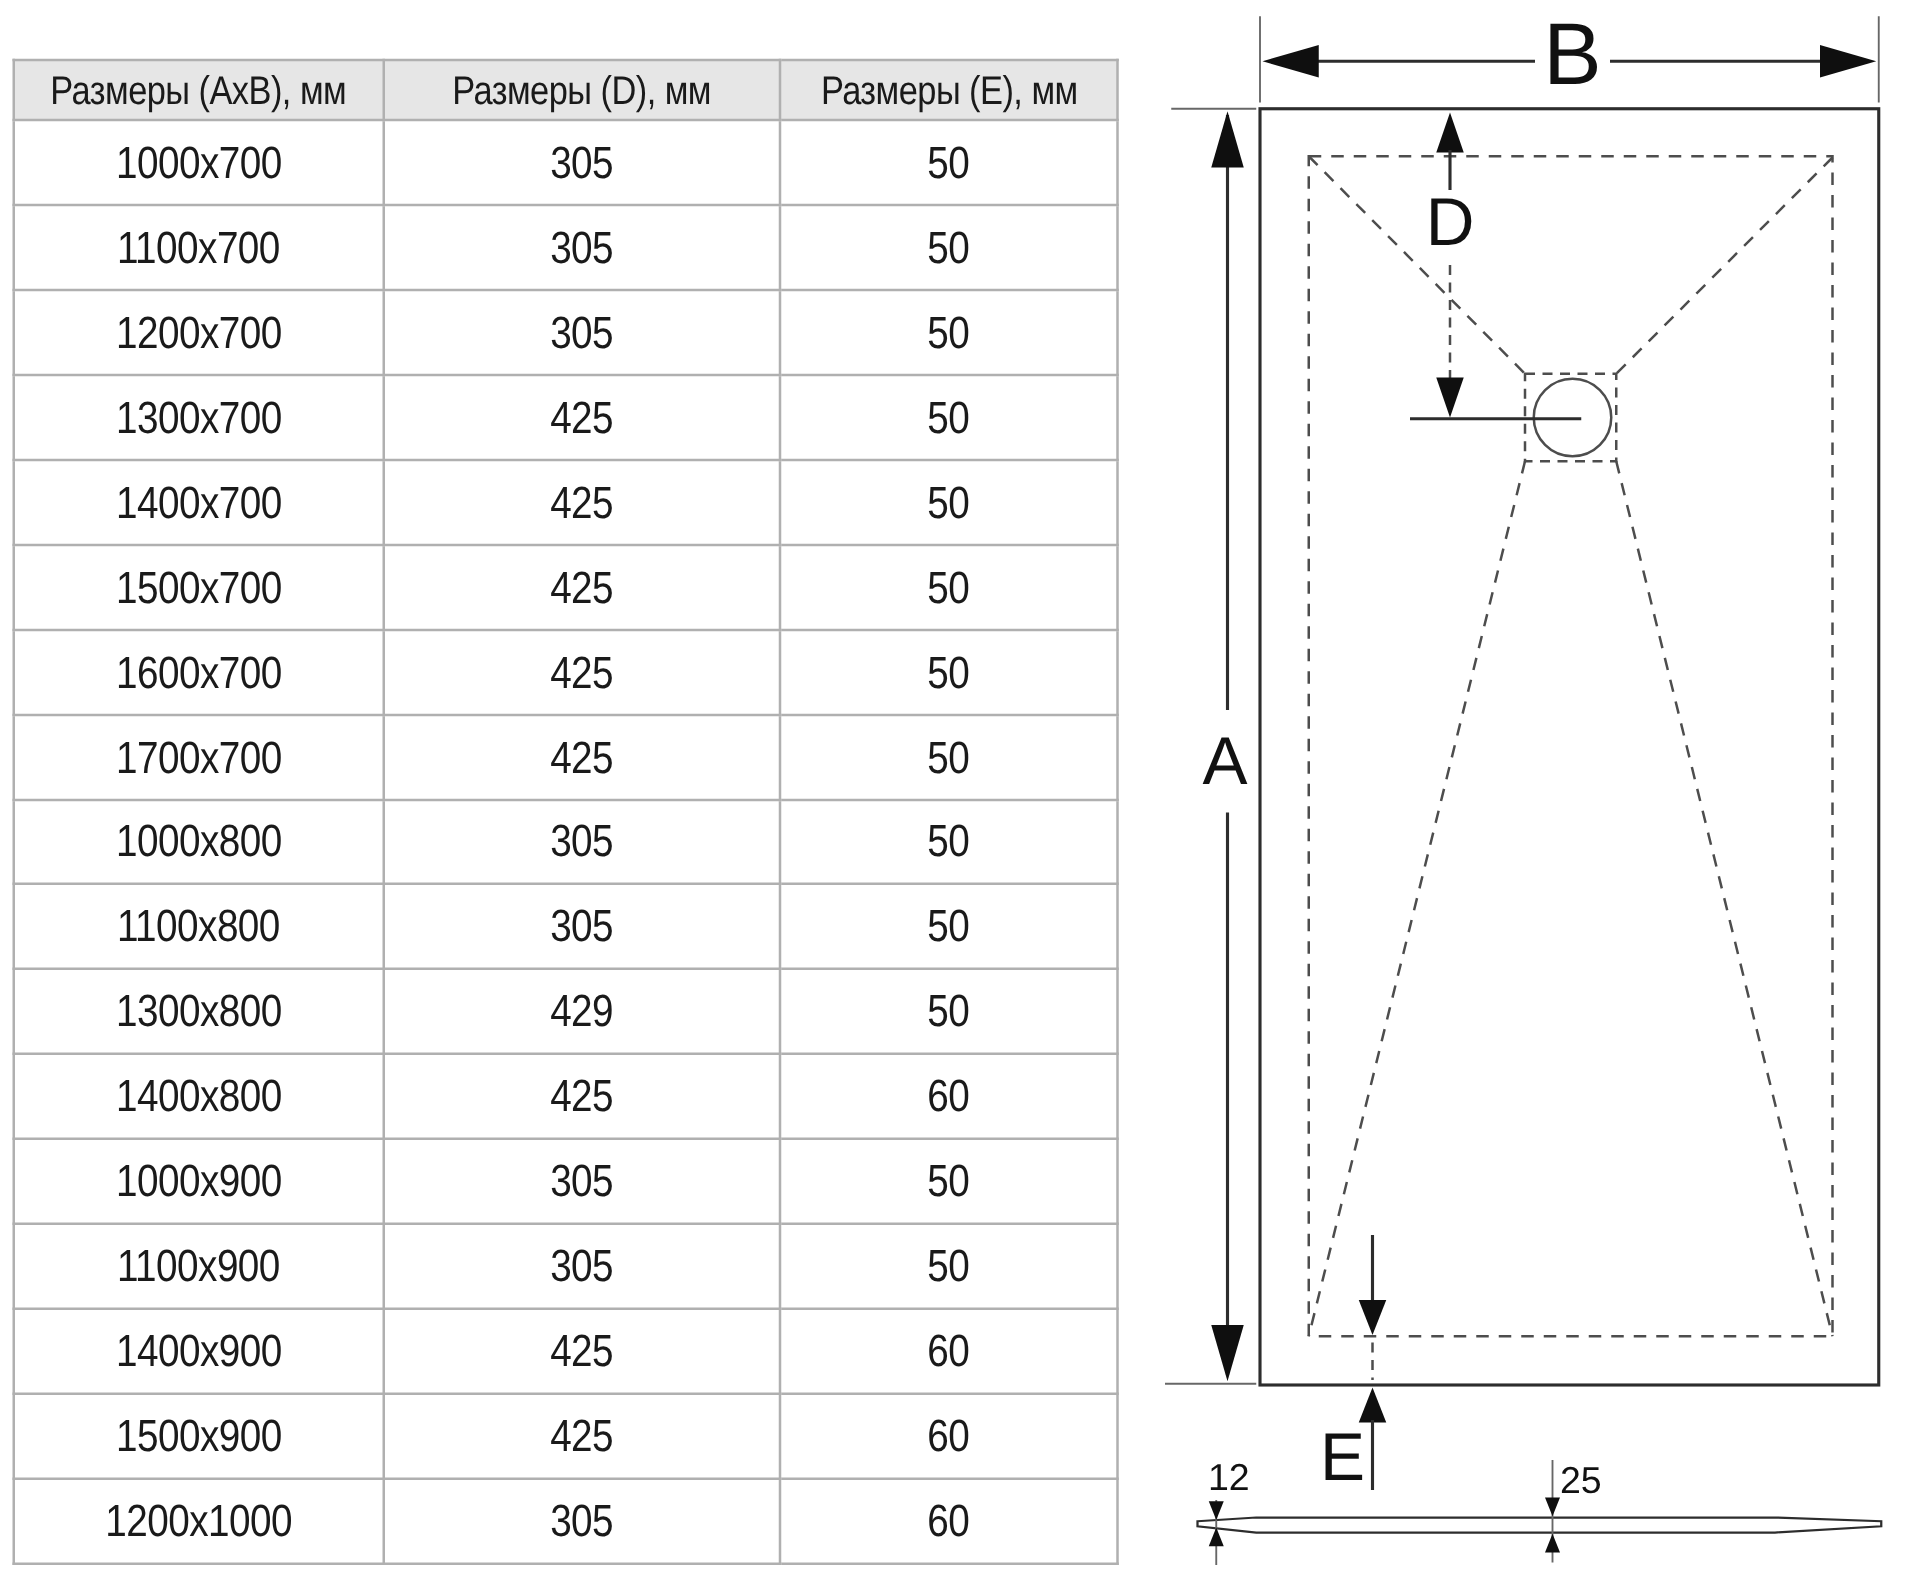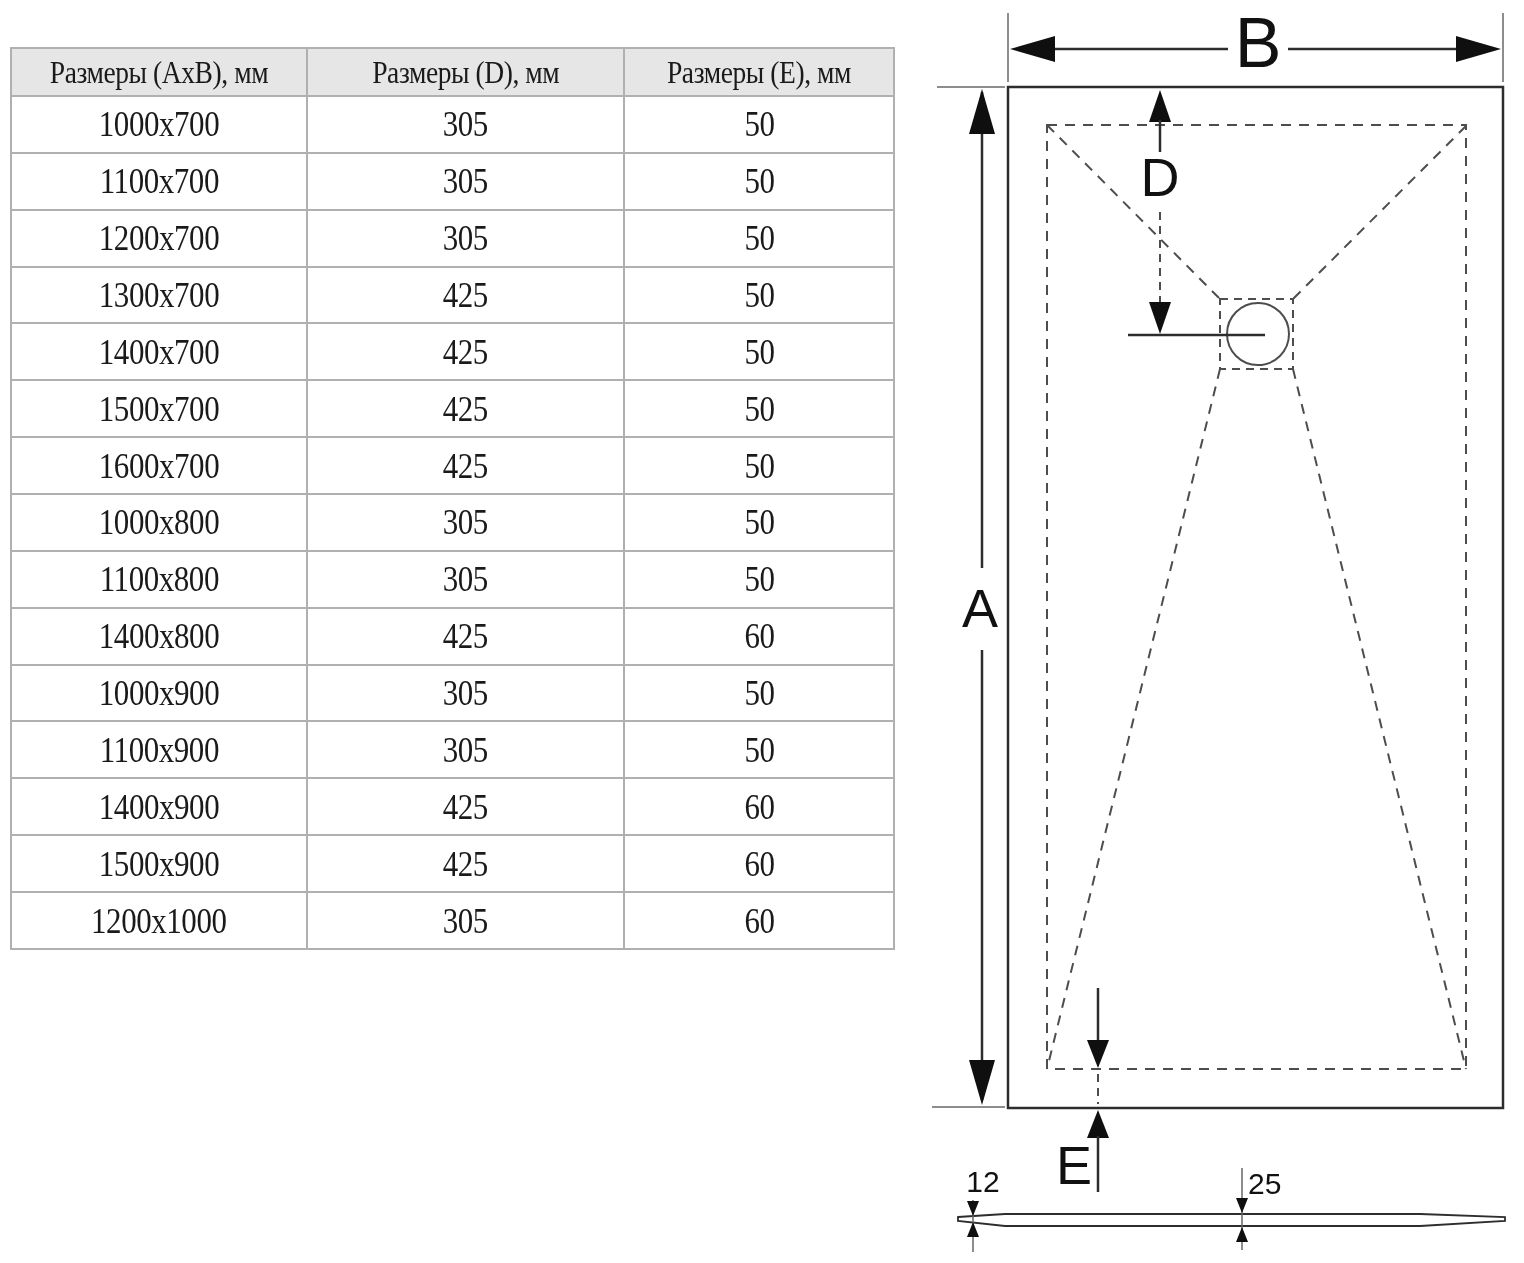--- a/index.html
+++ b/index.html
@@ -8,25 +8,24 @@
     background:#ffffff;
     position:relative;
     font-family:"Liberation Sans", sans-serif;
     color:#1a1a1a;
     overflow:hidden;
   }
 
   
   table.size-table {
     position:absolute; left:10px; top:47px;
-    width:883px; height:903px;
+    width:883px; height:1205px;
     border-collapse:collapse;
     table-layout:fixed;
     border:2px solid #a21caf;
-    font-family:Liberation Serif, serif;
   }
   table.size-table col.c1 { width:296px; }
   table.size-table col.c2 { width:317px; }
   table.size-table col.c3 { width:270px; }
   table.size-table th, table.size-table td {
     border:2px solid #b0b0b0;
     text-align:center; vertical-align:middle;
     padding:0;
     font-weight:400;
   }
@@ -111,34 +110,44 @@
     <td><span class="ct">425</span></td>
     <td><span class="ct">50</span></td>
   </tr>
 
   <tr>
     <td><span class="ct">1600x700</span></td>
     <td><span class="ct">425</span></td>
     <td><span class="ct">50</span></td>
   </tr>
 
+  <tr>
+    <td><span class="ct">1700x700</span></td>
+    <td><span class="ct">425</span></td>
+    <td><span class="ct">50</span></td>
+  </tr>
 
   <tr>
     <td><span class="ct">1000x800</span></td>
     <td><span class="ct">305</span></td>
     <td><span class="ct">50</span></td>
   </tr>
 
   <tr>
     <td><span class="ct">1100x800</span></td>
     <td><span class="ct">305</span></td>
     <td><span class="ct">50</span></td>
   </tr>
 
 
+  <tr>
+    <td><span class="ct">1300x800</span></td>
+    <td><span class="ct">429</span></td>
+    <td><span class="ct">50</span></td>
+  </tr>
 
   <tr>
     <td><span class="ct">1400x800</span></td>
     <td><span class="ct">425</span></td>
     <td><span class="ct">60</span></td>
   </tr>
 
 
 
   <tr>

